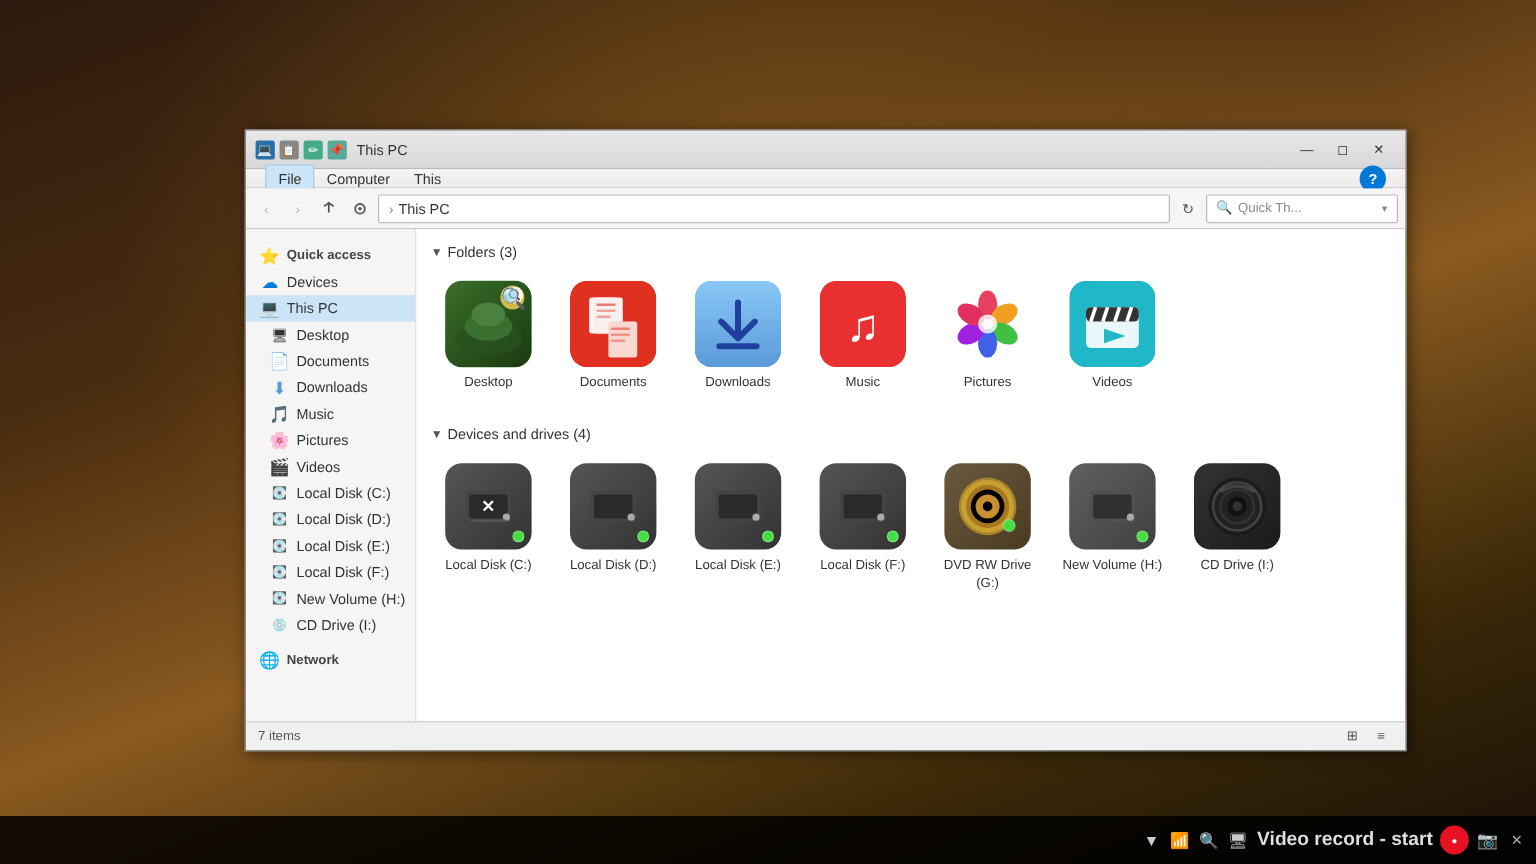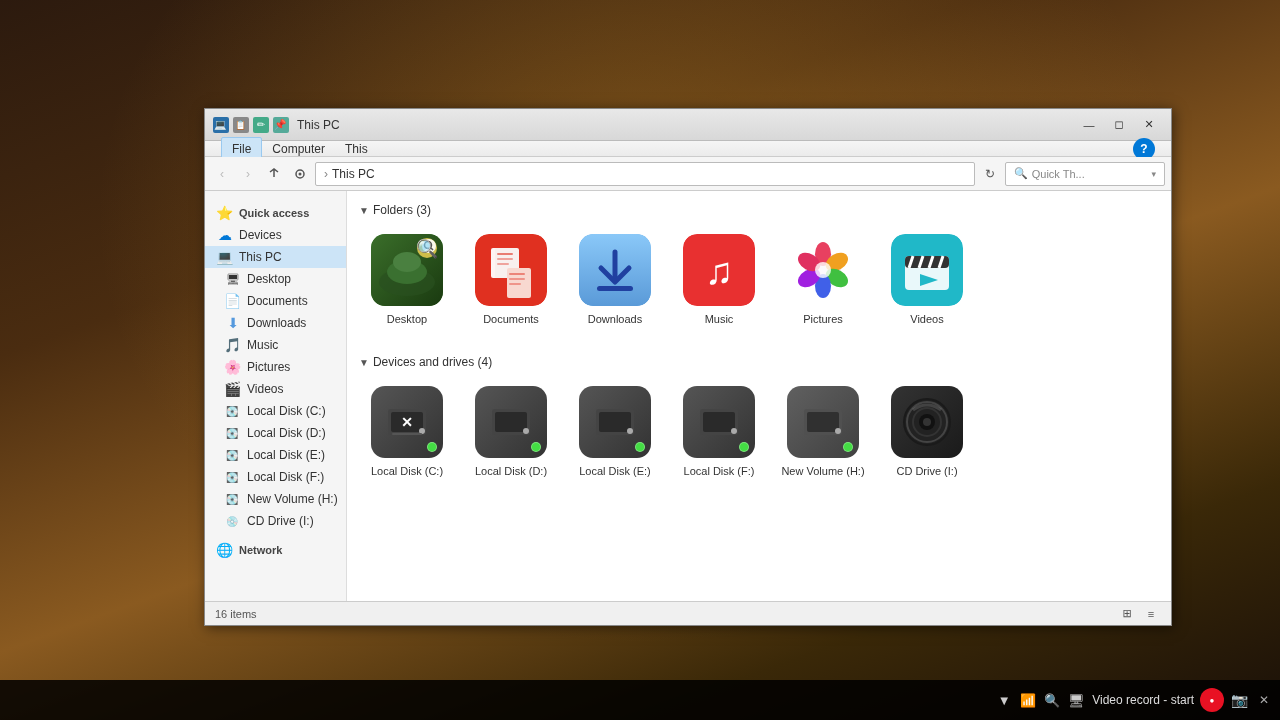--- a/index.html
+++ b/index.html
@@ -397,23 +397,24 @@
       width: 20px;
       height: 20px;
       display: flex;
       align-items: center;
       justify-content: center;
       color: #ccc;
       font-size: 13px;
       cursor: pointer;
     }
     .taskbar-text {
-      font-size: 12px;
+      font-size: 16px;
       color: #ddd;
       white-space: nowrap;
+      font-weight: bold;
     }
     .taskbar-rec {
       width: 24px;
       height: 24px;
       background: #e81123;
       border-radius: 50%;
       display: flex;
       align-items: center;
       justify-content: center;
       color: white;
@@ -745,20 +746,35 @@
             <svg width="50" height="50" viewBox="0 0 50 50">
               <rect x="6" y="12" width="38" height="26" rx="3" fill="#444"></rect>
               <rect x="9" y="15" width="32" height="20" rx="2" fill="#2a2a2a"></rect>
               <circle cx="40" cy="34" r="3" fill="#aaa"></circle>
             </svg>
             <div class="drive-dot"></div>
           </div>
           <span class="drive-label">Local Disk (F:)</span>
         </div>
 
+        <div class="drive-item">
+          <div class="drive-icon-wrap" style="background: linear-gradient(135deg, #6a5a40, #4a3a20);">
+            <svg width="60" height="60" viewBox="0 0 60 60">
+              <circle cx="30" cy="30" r="24" fill="#b8902a" opacity="0.8"></circle>
+              <circle cx="30" cy="30" r="22" fill="#c8a030"></circle>
+              <circle cx="30" cy="30" r="18" fill="#a87820"></circle>
+              <circle cx="30" cy="30" r="14" fill="black"></circle>
+              <circle cx="30" cy="30" r="10" fill="#c89030"></circle>
+              <circle cx="30" cy="30" r="4" fill="black"></circle>
+
+              <circle cx="48" cy="46" r="5" fill="#44dd44" stroke="rgba(255,255,255,0.3)" stroke-width="1"></circle>
+            </svg>
+          </div>
+          <span class="drive-label">DVD RW Drive (G:)</span>
+        </div>
 
         <div class="drive-item">
           <div class="drive-icon-wrap" style="background: linear-gradient(135deg, #606060, #404040);">
             <svg width="50" height="50" viewBox="0 0 50 50">
               <rect x="6" y="12" width="38" height="26" rx="3" fill="#505050"></rect>
               <rect x="9" y="15" width="32" height="20" rx="2" fill="#303030"></rect>
               <circle cx="40" cy="34" r="3" fill="#aaa"></circle>
             </svg>
             <div class="drive-dot"></div>
           </div>
@@ -781,21 +797,21 @@
           </div>
           <span class="drive-label">CD Drive (I:)</span>
         </div>
 
       </div>
 
     </div>
   </div>
 
   <div class="status-bar">
-    <span>16 items</span>
+    <span>7 items</span>
     <div class="status-right">
       <button class="view-btn">⊞</button>
       <button class="view-btn">≡</button>
     </div>
   </div>
 
 </div>
 
 <div class="taskbar">
   <div class="taskbar-right">

